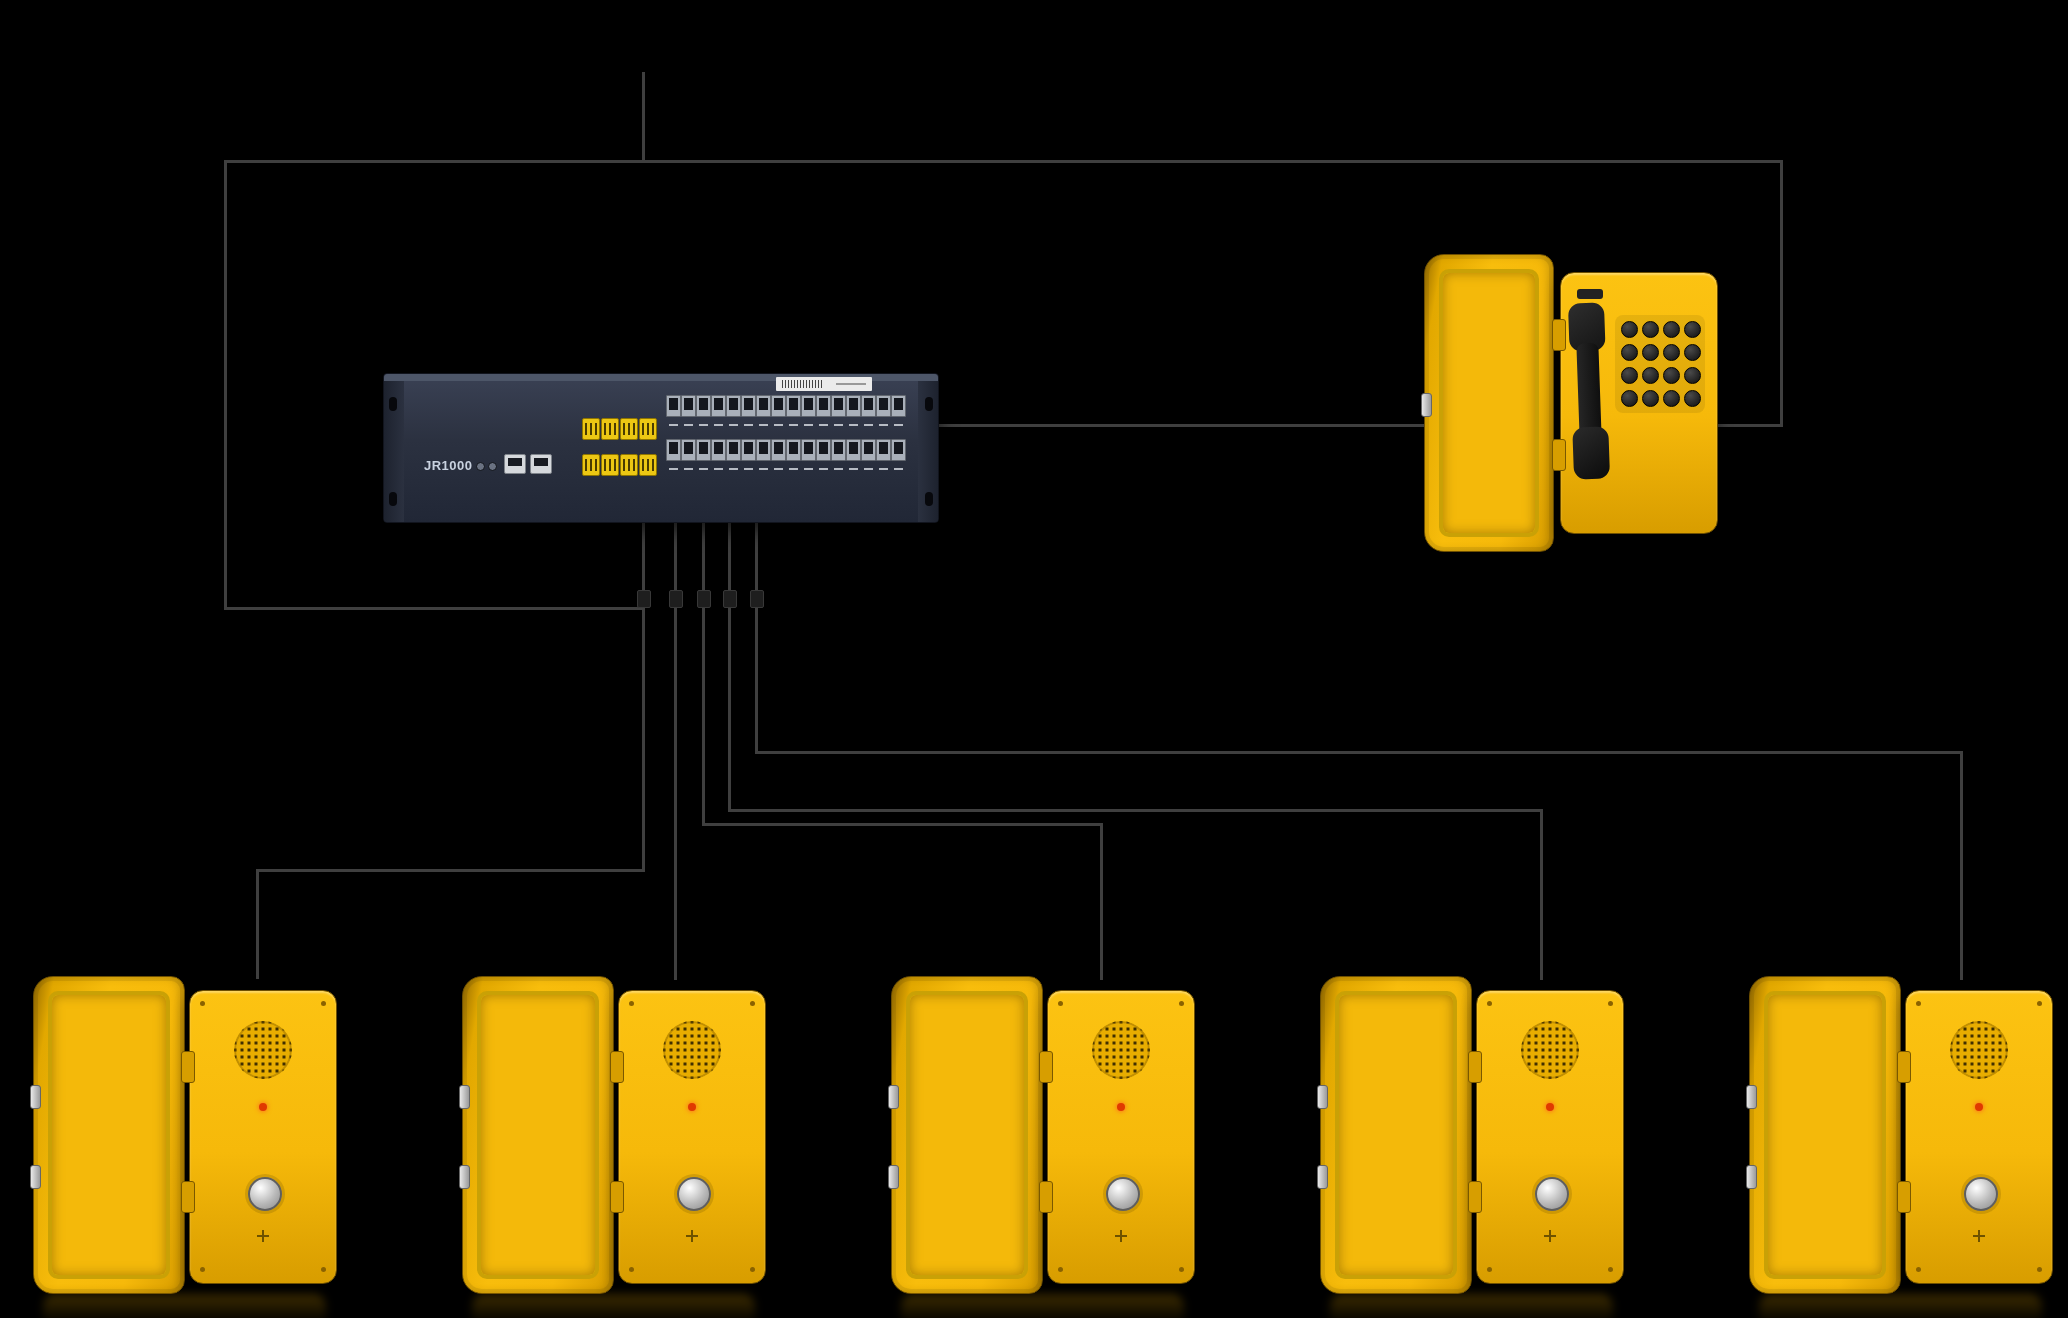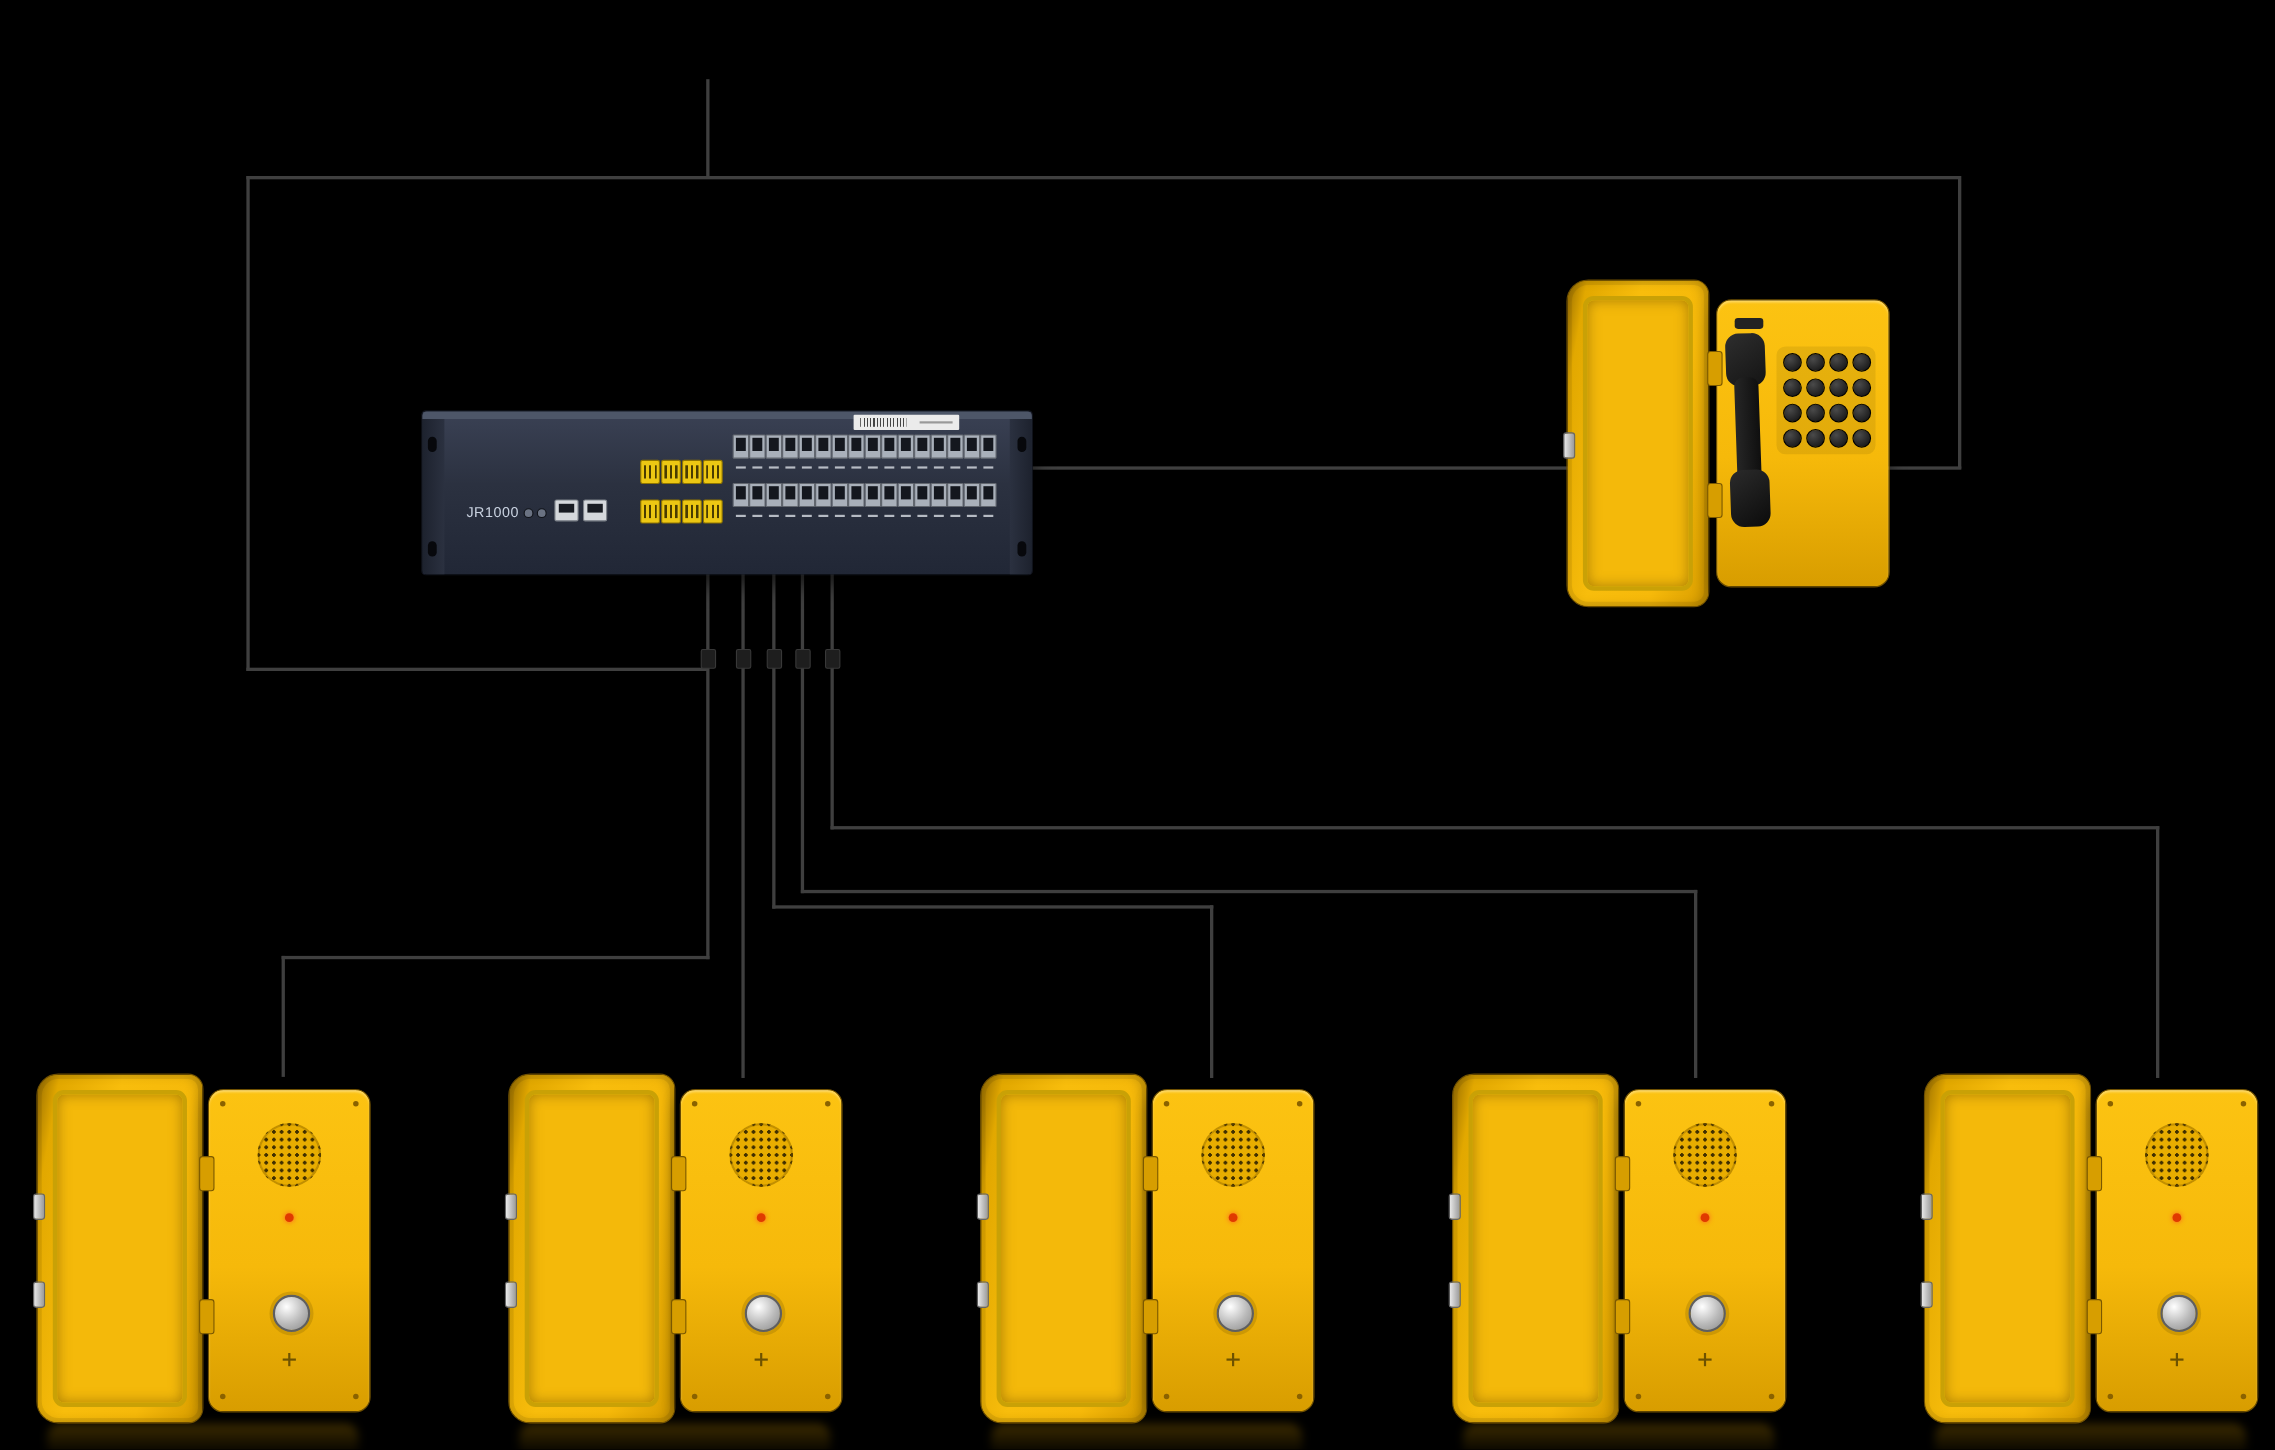--- a/index.html
+++ b/index.html
@@ -15,21 +15,21 @@
   
   .switch{position:absolute;left:383px;top:373px;width:554px;height:148px;z-index:3;
     background:linear-gradient(180deg,#3a4154 0%,var(--switch-body,#2b3140) 45%,#212736 100%);
     border:1px solid #11141d;border-radius:4px;box-shadow:0 8px 18px rgba(0,0,0,.65);}
   .sw-top{position:absolute;left:0;right:0;top:0;height:7px;background:#4d5668;border-radius:4px 4px 0 0;}
   .ear{position:absolute;top:7px;bottom:0;width:20px;background:linear-gradient(90deg,#1d222e,#2b3140);}
   .ear.left{left:0;border-radius:0 0 0 4px;}
   .ear.right{right:0;transform:scaleX(-1);border-radius:0 0 0 4px;}
   .ear i{position:absolute;left:5px;width:8px;height:14px;background:#07080c;border-radius:4px;}
   .ear i:first-child{top:16px;} .ear i:last-child{bottom:16px;}
-  .sw-model{position:absolute;left:40px;top:84px;color:#c9d2e0;font-size:13px;letter-spacing:.5px;}
+  .sw-model{position:absolute;left:40px;top:84px;color:#c9d2e0;font-size:13px;letter-spacing:.5px;font-weight:bold;}
   .sw-btn{position:absolute;top:88px;width:7px;height:7px;border-radius:50%;background:#6a7282;border:1px solid #0f1218;}
   .sw-jack{position:absolute;top:80px;width:20px;height:18px;background:#d5d8dc;border:1px solid #7e838a;border-radius:2px;}
   .sw-jack::after{content:"";position:absolute;left:3px;right:3px;top:3px;height:8px;background:#181b22;}
   .tgrid{position:absolute;left:198px;top:44px;display:grid;grid-template-columns:repeat(4,16px);gap:14px 3px;}
   .tblock{position:relative;width:16px;height:20px;background:#ecc713;border:1px solid #8f7500;border-radius:2px;}
   .tblock::after{content:"";position:absolute;left:2px;right:2px;top:4px;bottom:4px;
     background:repeating-linear-gradient(90deg,#4a3c00 0 2px,transparent 2px 5px);}
   .pgrid{position:absolute;left:282px;top:21px;display:grid;grid-template-columns:repeat(16,13px);gap:22px 2px;}
   .rj45{position:relative;width:13px;height:20px;background:var(--switch-port-silver,#a9b0ba);border:1px solid #62676f;border-radius:1px;}
   .rj45::after{content:"";position:absolute;left:2px;right:2px;top:2px;bottom:6px;background:#14171e;}

